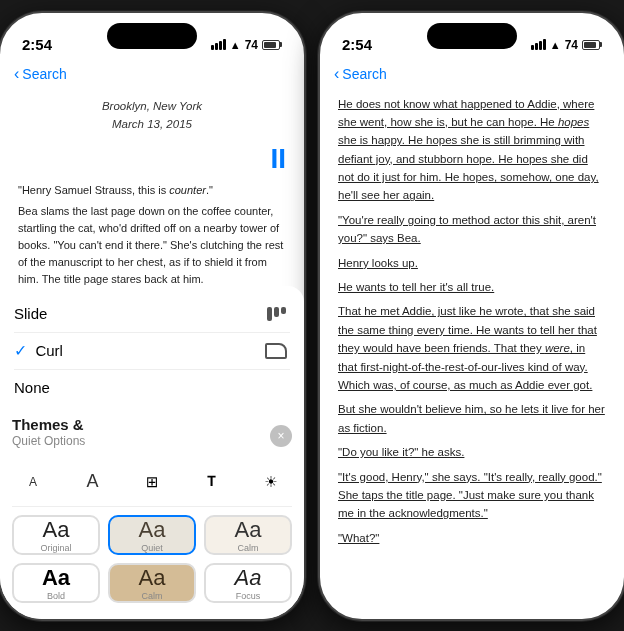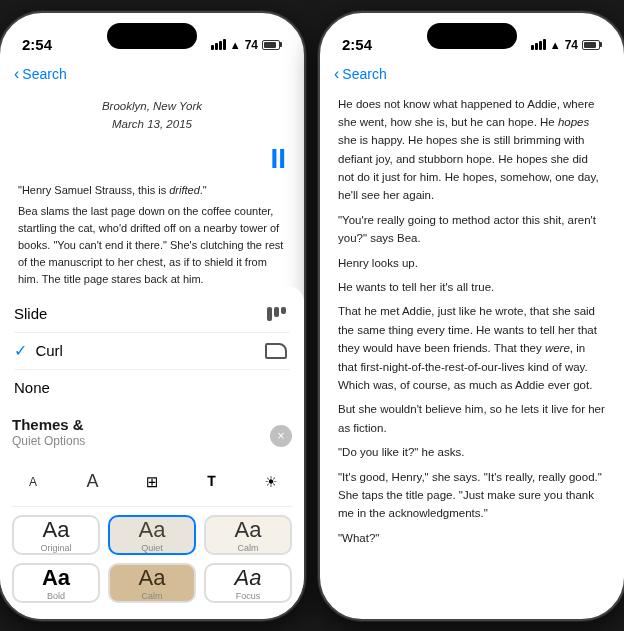--- a/index.html
+++ b/index.html
@@ -257,20 +257,21 @@
     .theme-calm { background: #d4bc96; }
     .theme-calm .theme-aa { color: #3d2e1a; }
     
     .theme-focus { background: #fff; }
     .theme-focus .theme-aa { color: #222; font-style: italic; }
 
     
     .right-phone .book-content {
       font-size: 11.5px;
       padding: 6px 18px;
+      text-decoration: underline;
     }
 
     
     .signal-bars {
       display: flex;
       gap: 1px;
       align-items: flex-end;
     }
     .bar {
       width: 3px;
@@ -309,21 +310,21 @@
     <div class="nav-bar">
       <div class="back-btn">
         <span style="font-size:16px;">‹</span>
         <span>Search</span>
       </div>
     </div>
 
     <div class="book-content" style="height:220px;overflow:hidden;">
       <div class="book-location">Brooklyn, New York<br>March 13, 2015</div>
       <div class="chapter-number">II</div>
-      <p style="font-size:11px;line-height:1.55;margin-bottom:4px;">"Henry Samuel Strauss, this is <em>drifted</em>."</p>
+      <p style="font-size:11px;line-height:1.55;margin-bottom:4px;">"Henry Samuel Strauss, this is <em>counter</em>."</p>
       <p style="font-size:11px;line-height:1.55;margin-bottom:4px;">Bea slams the last page down on the coffee counter, startling the cat, who'd drifted off on a nearby tower of books. "You can't end it there." She's clutching the rest of the manuscript to her chest, as if to shield it from him. The title page stares back at him.</p>
 
     </div>
 
     <div class="overlay-panel">
 
       <div class="slide-options">
         <div class="slide-option-row">
           <div class="option-left">
             <span style="font-size:15px;">Slide</span>

